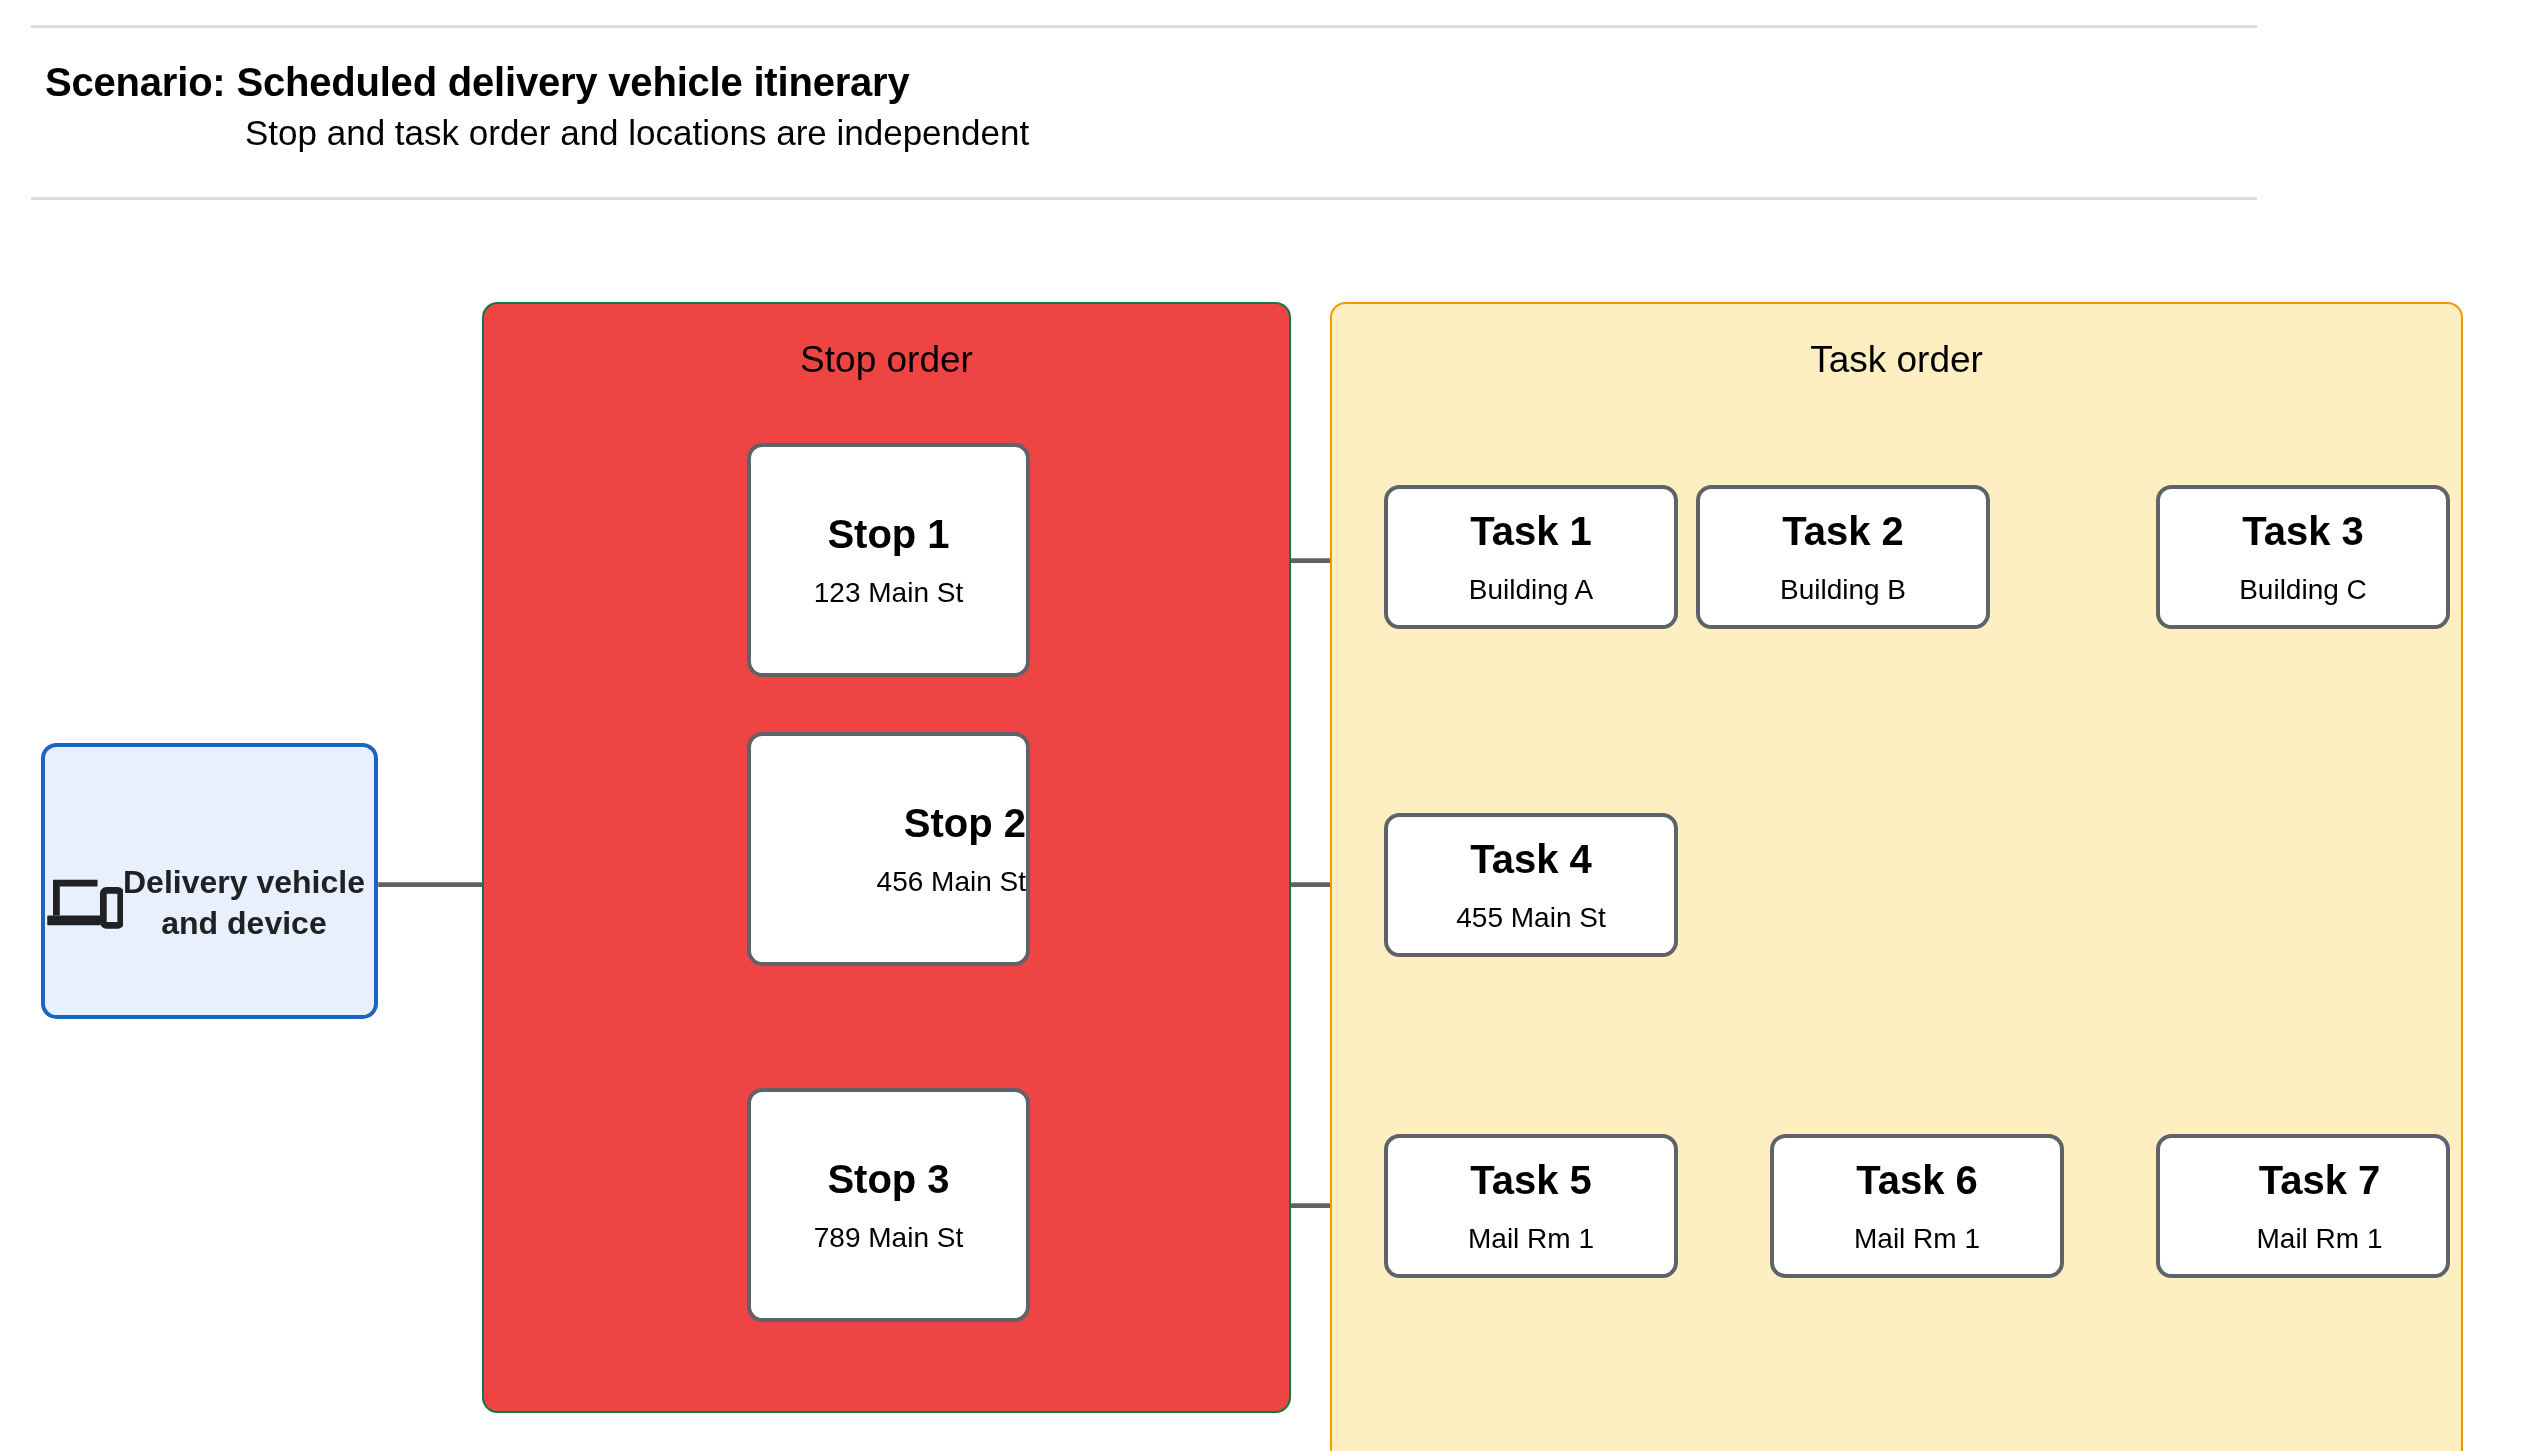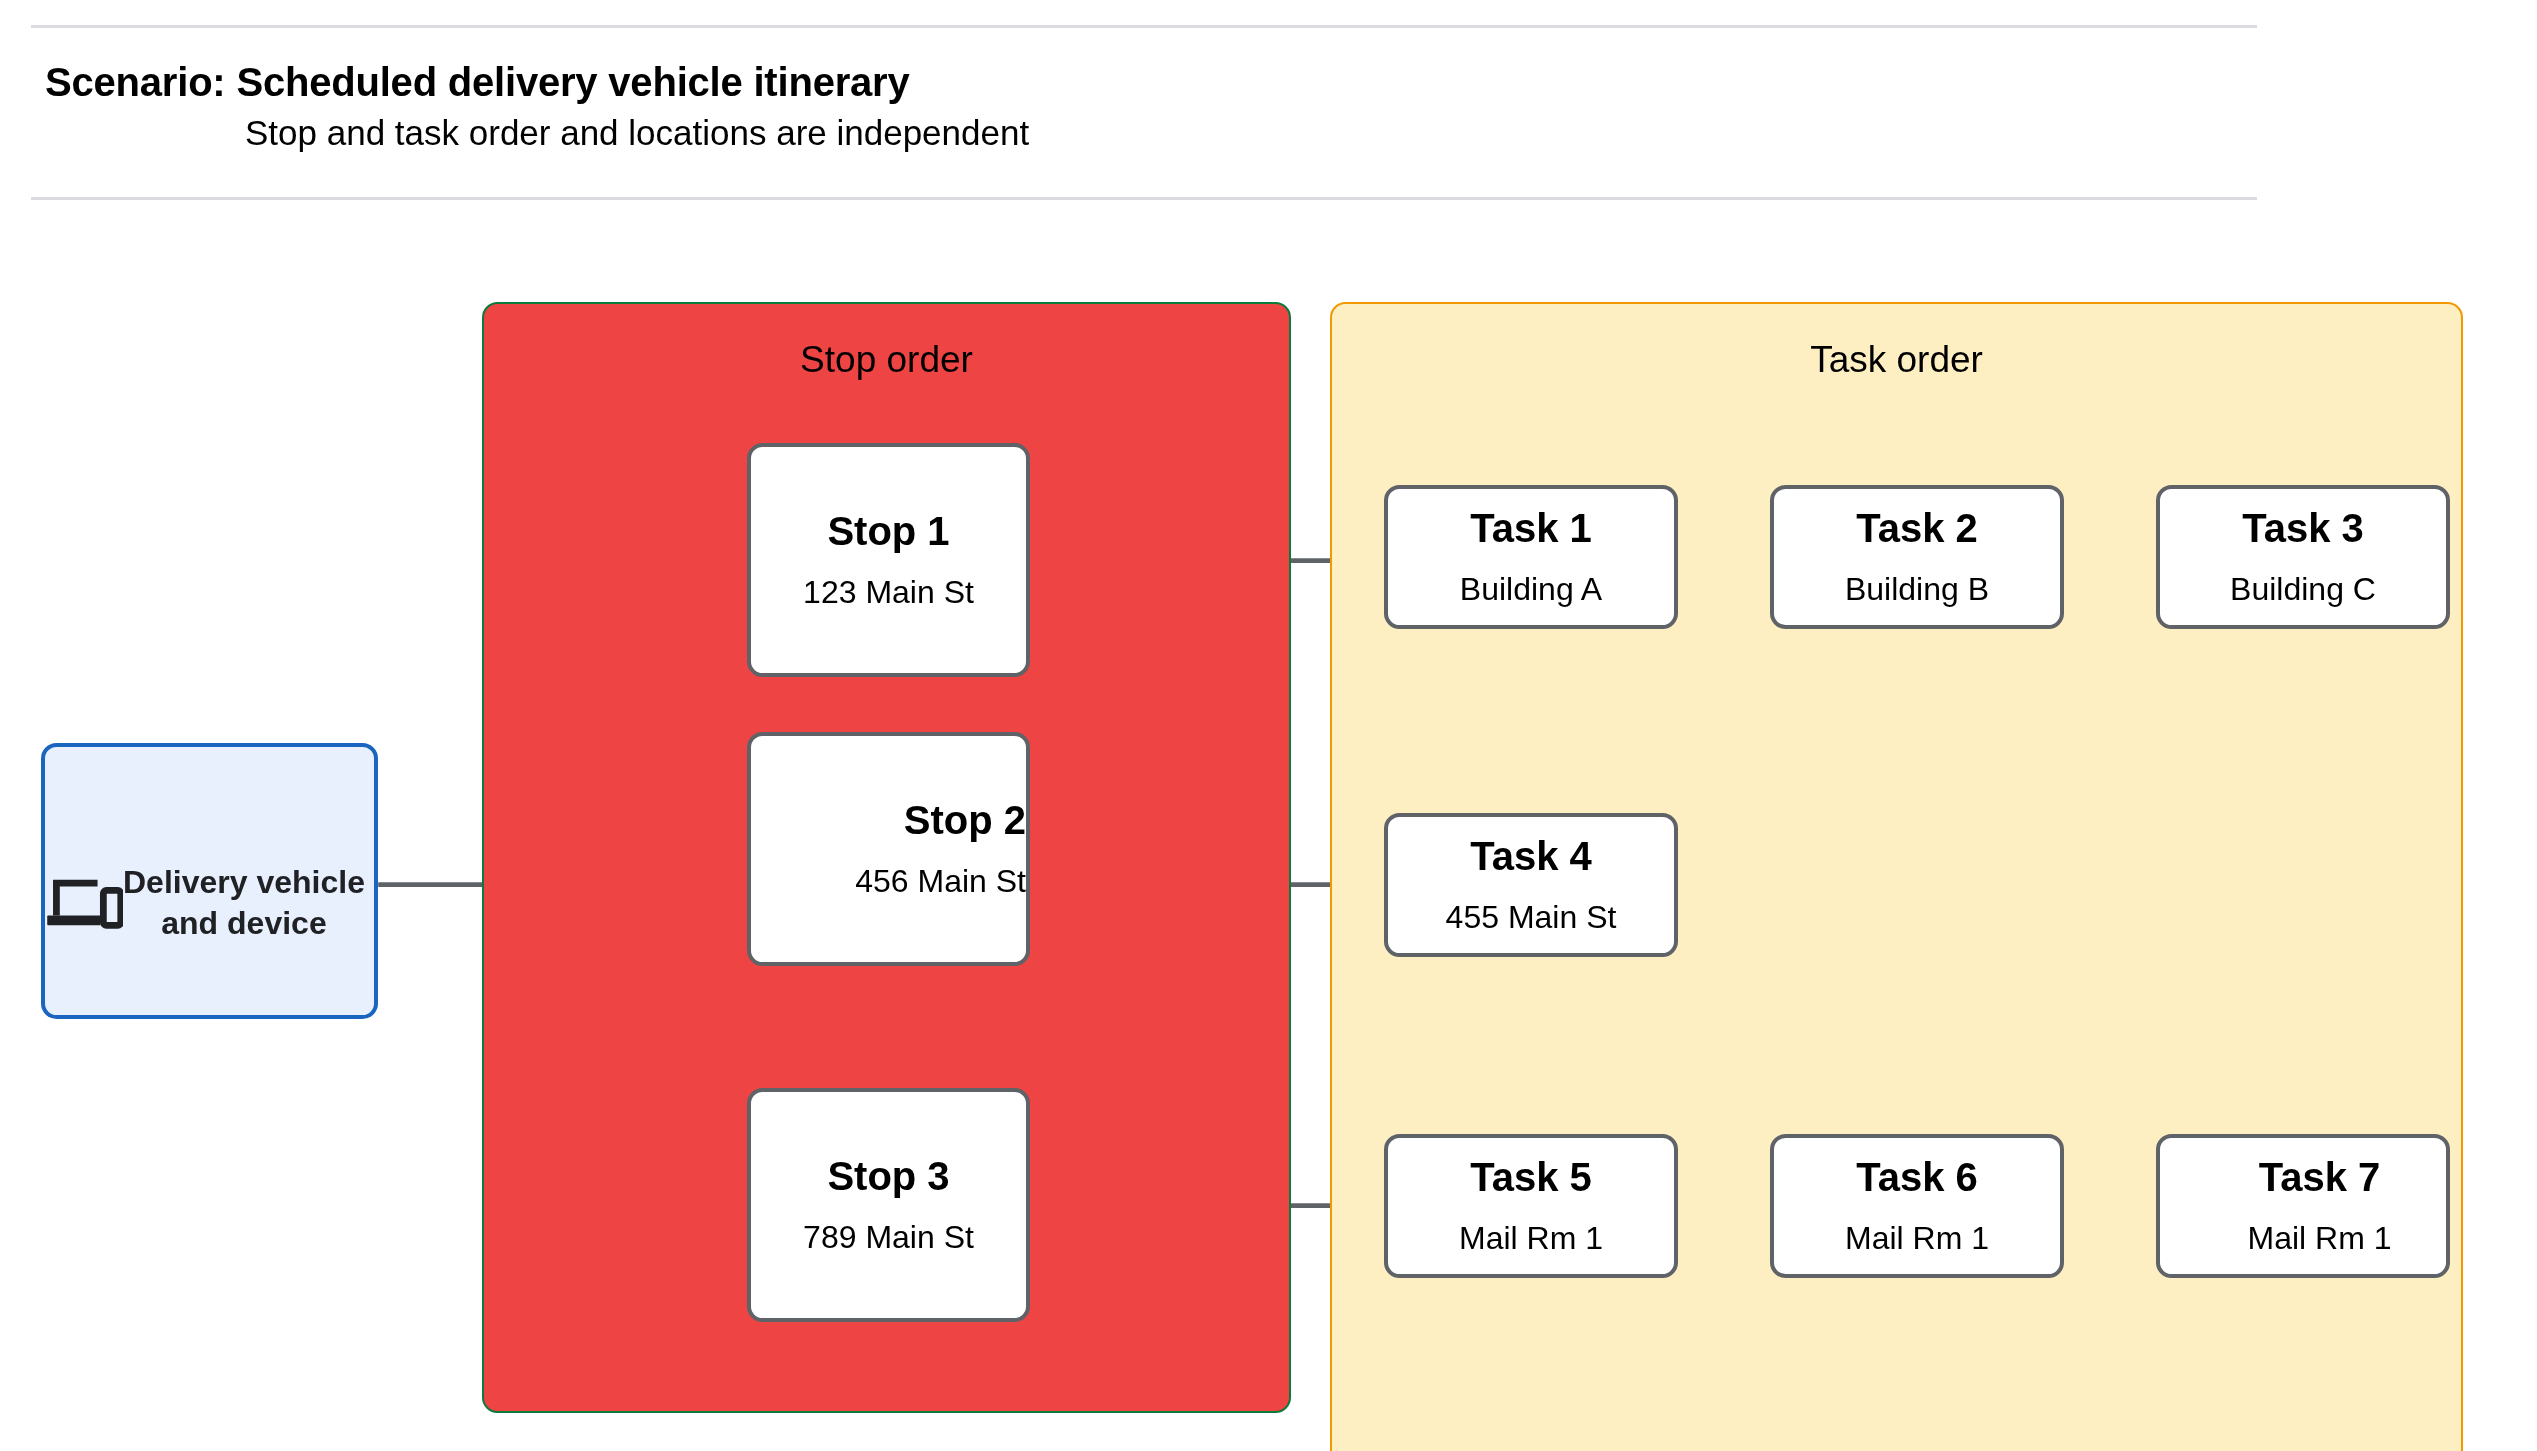--- a/index.html
+++ b/index.html
@@ -105,21 +105,21 @@
     justify-content: center;
     text-align: center;
   }
   .node .node-title {
     font-size: 40px;
     font-weight: 700;
     color: #000000;
     line-height: 1.15;
   }
   .node .node-sub {
-    font-size: 32px;
+    font-size: 28px;
     font-weight: 400;
     color: #000000;
     line-height: 1.2;
     margin-top: 19px;
   }
 
   .stop-node { width: 283px; height: 234px; }
   .task-node { width: 294px; height: 144px; }
 
   
@@ -218,21 +218,21 @@
   </div>
   <div class="node stop-node" style="left:747px; top:1088px;">
     <div class="node-title">Stop 3</div>
     <div class="node-sub">789 Main St</div>
   </div>
 
   <div class="node task-node" style="left:1384px; top:485px;">
     <div class="node-title">Task 1</div>
     <div class="node-sub">Building A</div>
   </div>
-  <div class="node task-node" style="left:1770px; top:485px;">
+  <div class="node task-node" style="left:1696px; top:485px;">
     <div class="node-title">Task 2</div>
     <div class="node-sub">Building B</div>
   </div>
   <div class="node task-node" style="left:2156px; top:485px;">
     <div class="node-title">Task 3</div>
     <div class="node-sub">Building C</div>
   </div>
 
   <div class="node task-node" style="left:1384px; top:813px;">
     <div class="node-title">Task 4</div>

